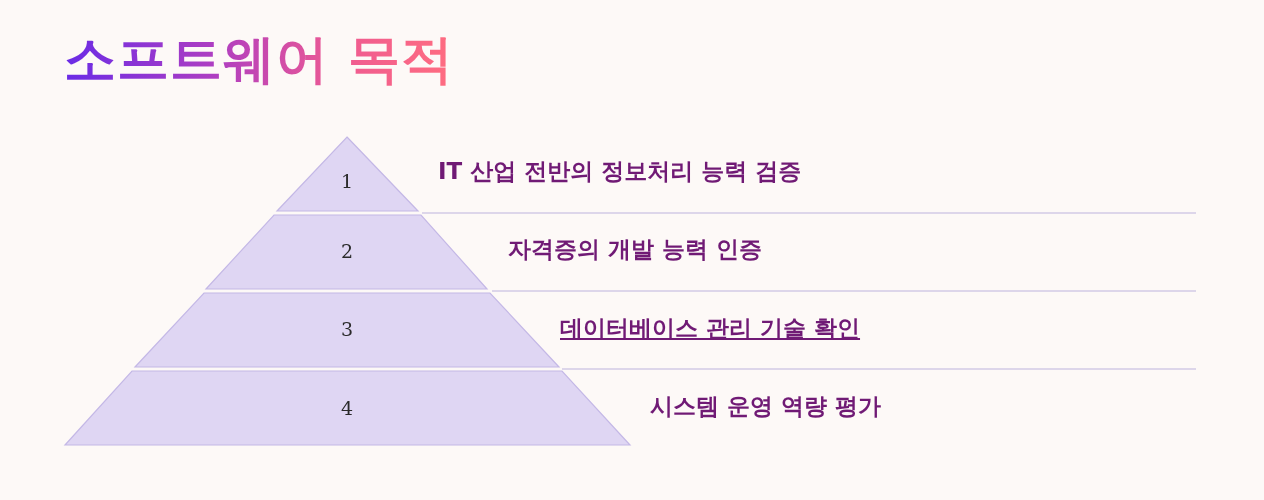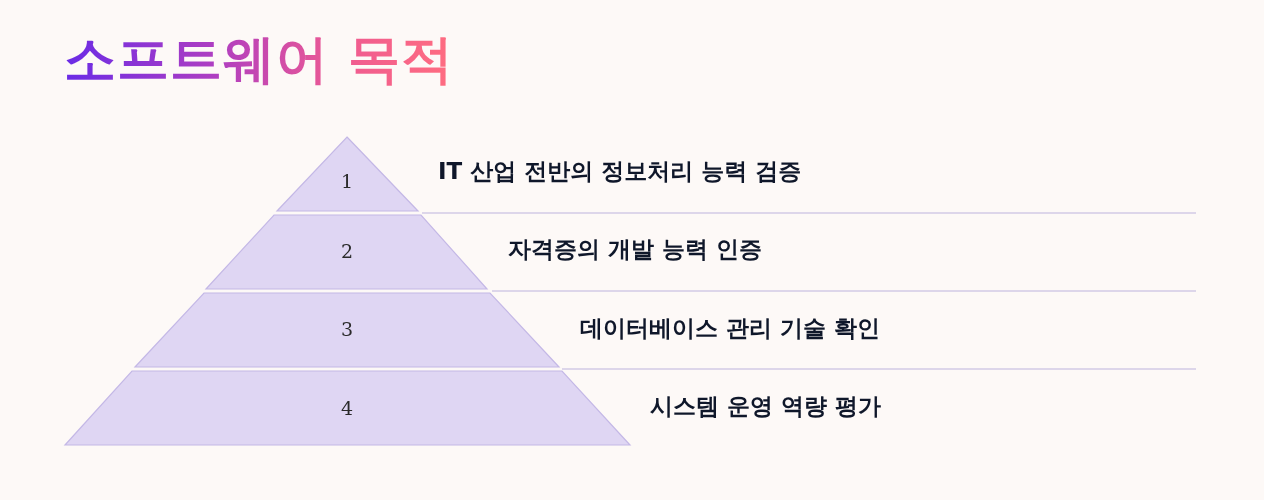--- a/index.html
+++ b/index.html
@@ -2,21 +2,21 @@
 <html><head>
 <meta charset="utf-8">
 <style>
   html,body{margin:0;padding:0;}
   body{width:1264px;height:500px;background:#fdf9f7;position:relative;overflow:hidden;font-family:"DejaVu Sans",sans-serif;}
   .title{position:absolute;left:64px;top:26px;font-size:52px;font-weight:bold;letter-spacing:1px;
     background:linear-gradient(90deg,#6a2be6 0%,#b13fc0 40%,#ee5a92 70%,#ff6d80 100%);
     -webkit-background-clip:text;background-clip:text;color:transparent;line-height:66px;}
   svg.pyr{position:absolute;left:0;top:0;}
   .num{position:absolute;width:40px;text-align:center;font-family:"DejaVu Serif",serif;font-size:19px;color:#2a2a2a;}
-  .label{position:absolute;font-size:23px;font-weight:bold;color:#0f172a;white-space:nowrap;}
+  .label{position:absolute;font-size:23px;font-weight:bold;color:#701a75;white-space:nowrap;}
   .label.l1{font-family:"DejaVu Sans",sans-serif;}
 </style>
 </head>
 <body>
 
 <div class="title">소프트웨어 목적</div>
 
 <svg class="pyr" width="1264" height="500">
   <g fill="#dfd6f3" stroke="#c4b8e6" stroke-width="1.2">
     <polygon points="347,137 418,211 277,211"></polygon>
@@ -31,14 +31,14 @@
   </g>
 </svg>
 
 <div class="num" style="left:327px;top:170px;">1</div>
 <div class="num" style="left:327px;top:240px;">2</div>
 <div class="num" style="left:327px;top:318px;">3</div>
 <div class="num" style="left:327px;top:397px;">4</div>
 
 <div class="label l1" style="left:438px;top:156px;">IT 산업 전반의 정보처리 능력 검증</div>
 <div class="label" style="left:508px;top:234px;">자격증의 개발 능력 인증</div>
-<div class="label" style="left:580px;top:313px;">데이터베이스 관리 기술 확인</div>
+<div class="label" style="left:560px;top:313px;text-decoration:underline;">데이터베이스 관리 기술 확인</div>
 <div class="label" style="left:650px;top:391px;">시스템 운영 역량 평가</div>
 
 </body></html>

